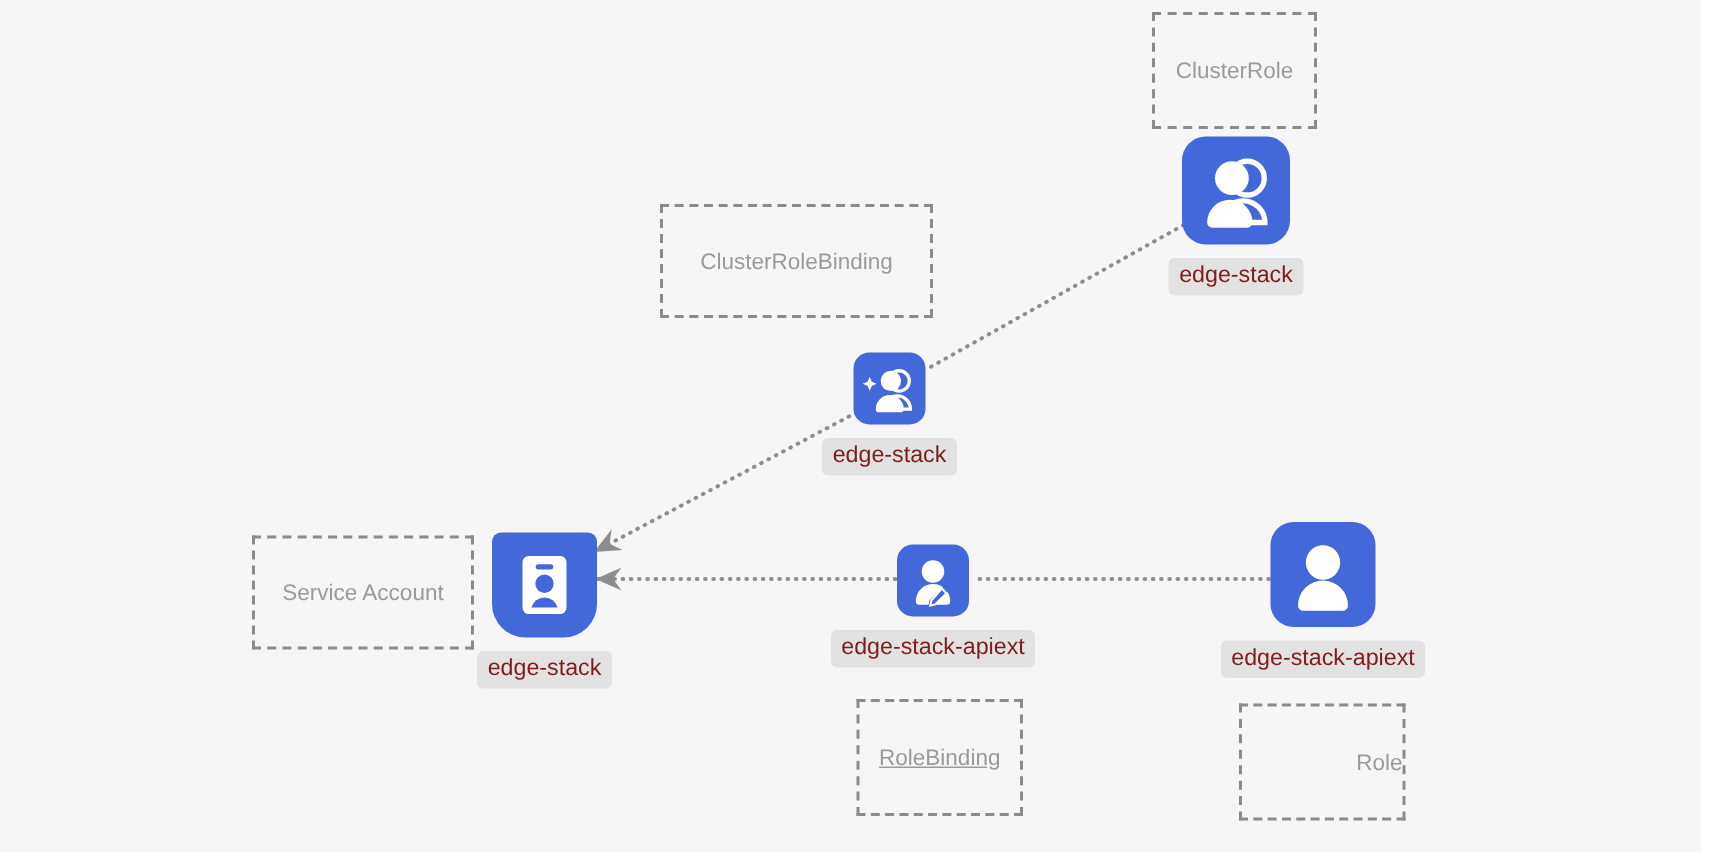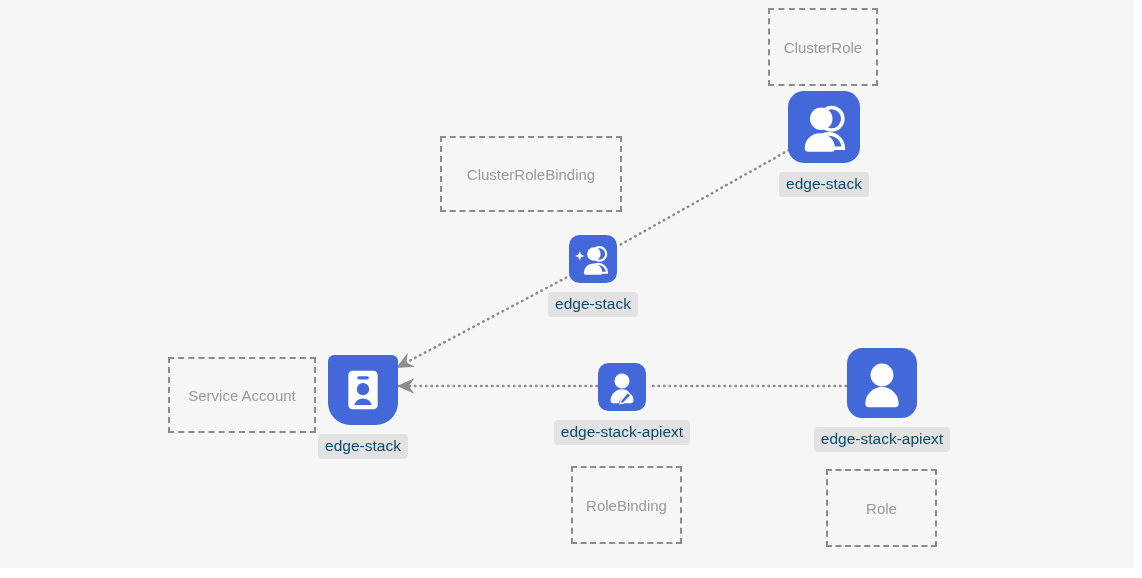--- a/index.html
+++ b/index.html
@@ -38,21 +38,21 @@
     align-items: center;
     justify-content: center;
   }
   .node-icon.rounded {
     border-radius: 22%;
   }
   .node-icon svg { display: block; }
   .node-label {
     margin-top: 9px;
     background: #e2e2e2;
-    color: #0c4a6e;
+    color: #7f1d1d;
     border-radius: 4px;
     padding: 3px 7px 4px 7px;
     font-size: 15.5px;
     line-height: 1.15;
     white-space: nowrap;
     font-family: "Liberation Sans", sans-serif;
   }
   .kind-box {
     position: absolute;
     border: 2px dashed #8b8b8b;
@@ -99,24 +99,24 @@
   <div id="kind-layer">
       <div class="kind-box" style="left: 768px; top: 8px; width: 110px; height: 78px;">
         <span>ClusterRole</span>
       </div>
       <div class="kind-box" style="left: 440px; top: 136px; width: 182px; height: 76px;">
         <span>ClusterRoleBinding</span>
       </div>
       <div class="kind-box" style="left: 168px; top: 357px; width: 148px; height: 76px;">
         <span>Service Account</span>
       </div>
-      <div class="kind-box" style="left: 571px; top: 466px; width: 111px; height: 78px;">
+      <div class="kind-box" style="left: 571px; top: 466px; width: 111px; height: 78px; text-decoration: underline;">
         <span>RoleBinding</span>
       </div>
-      <div class="kind-box" style="left: 826px; top: 469px; width: 111px; height: 78px;">
+      <div class="kind-box" style="left: 826px; top: 469px; width: 111px; height: 78px; justify-content: flex-end;">
         <span>Role</span>
       </div>
     </div>
   <div id="node-layer">
       <div class="node" style="left: 788px; top: 91px; width: 72px;">
         <div class="node-icon rounded" style="width: 72px; height: 72px; background: rgb(66, 104, 218);">
           <svg width="66" height="66" viewBox="0 0 48 48">
             <circle cx="29.5" cy="18" r="8.2" fill="none" stroke="#ffffff" stroke-width="2.6"></circle>
             <path d="M17 39.5 a10.5 10.5 0 0 1 21 0 z" fill="none" stroke="#ffffff" stroke-width="2.6"></path>
             <circle cx="22" cy="18" r="8.2" fill="#ffffff"></circle>

